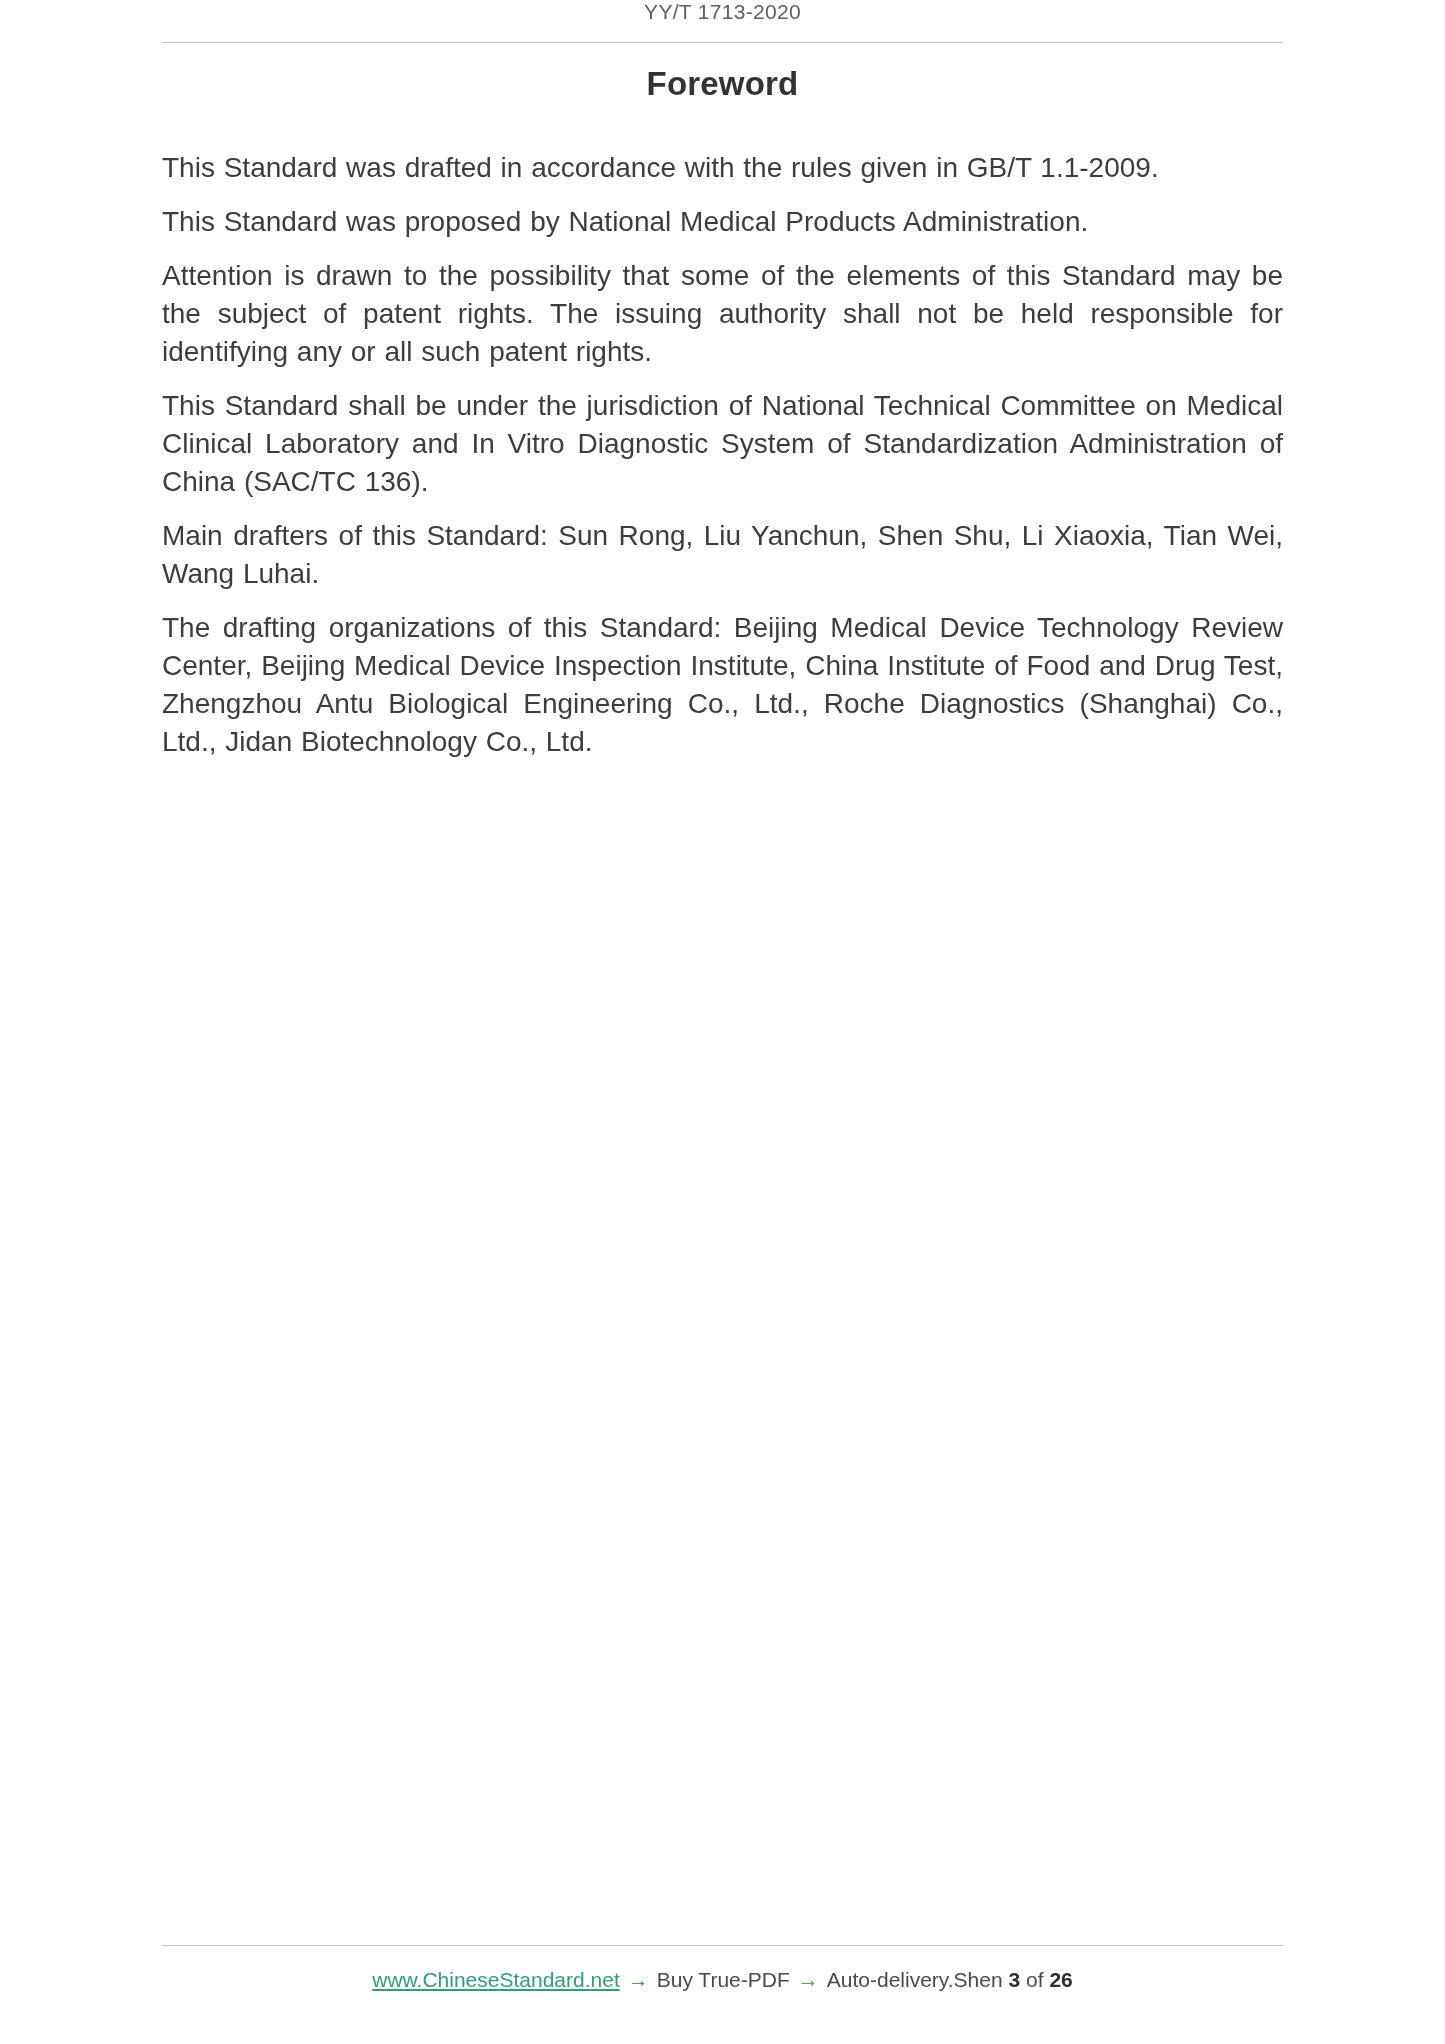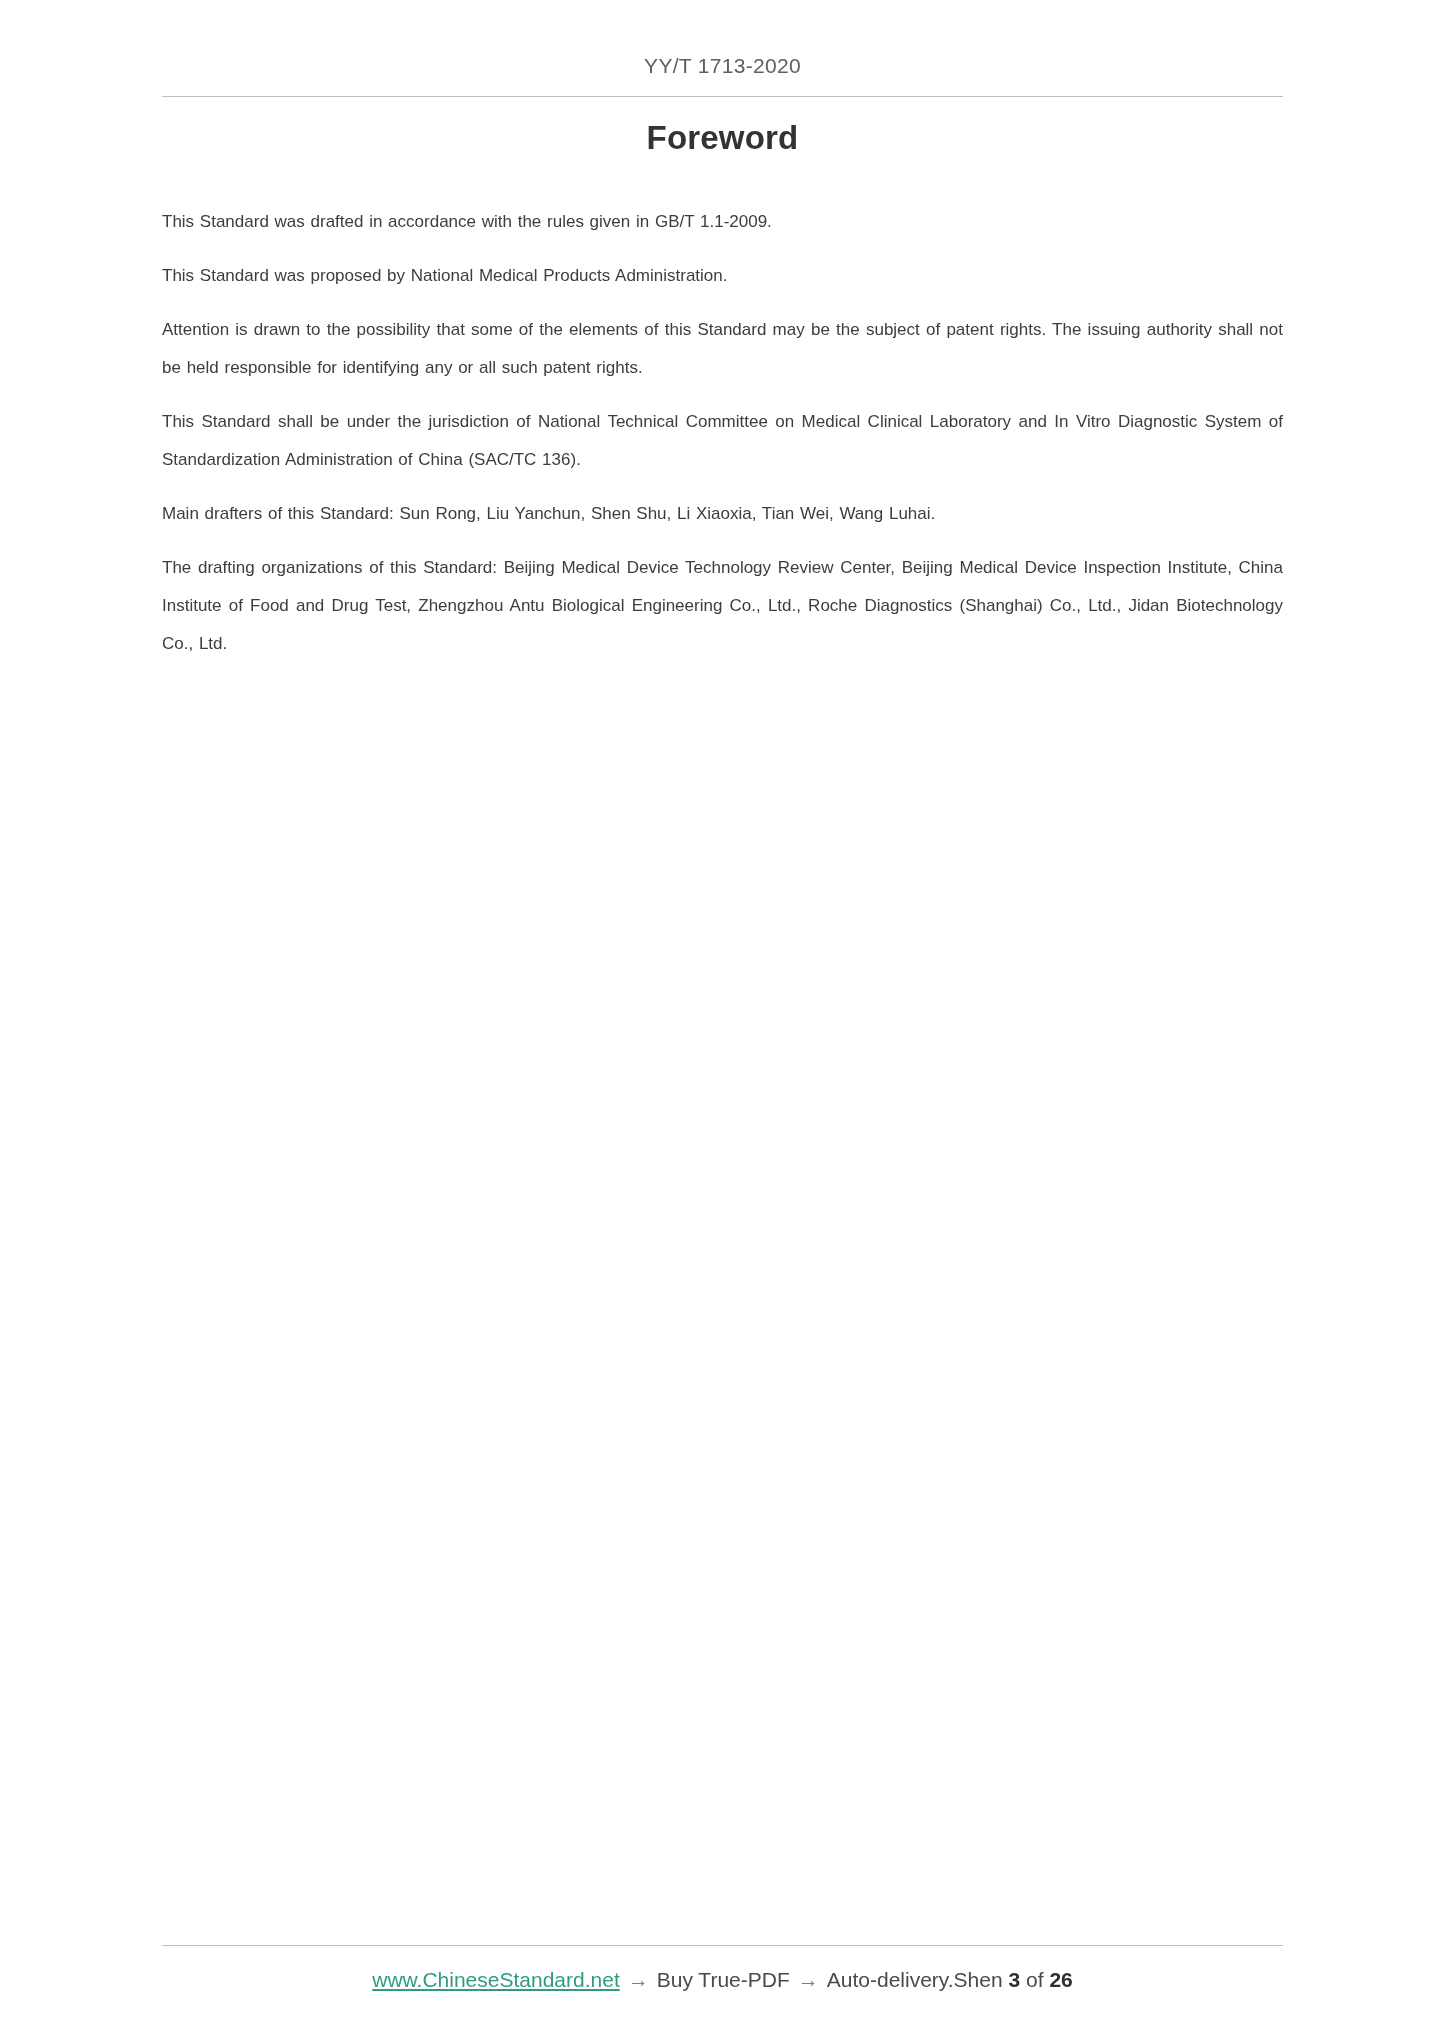--- a/index.html
+++ b/index.html
@@ -18,21 +18,20 @@
   }
   .content {
     position: absolute;
     left: 162px;
     right: 162px;
     top: 0;
     bottom: 0;
   }
   
   .doc-header {
-    padding-top: 54px;
     text-align: center;
   }
   .doc-number {
     font-size: 21px;
     color: #5f5f5f;
     letter-spacing: 0.3px;
   }
   .header-rule {
     border: none;
     border-top: 1.5px solid #bfbfbf;
@@ -43,21 +42,21 @@
     text-align: center;
     font-size: 33px;
     font-weight: bold;
     color: #333333;
     margin-top: 22px;
     margin-bottom: 46px;
     letter-spacing: 0.2px;
   }
   
   .body-paragraphs p {
-    font-size: 17px;
+    font-size: 28px;
     line-height: 38px;
     text-align: justify;
     color: #3d3d3d;
     margin-bottom: 16px;
     word-spacing: 1px;
   }
   .body-paragraphs p:last-child { margin-bottom: 0; }
   
   .footer {
     position: absolute;

